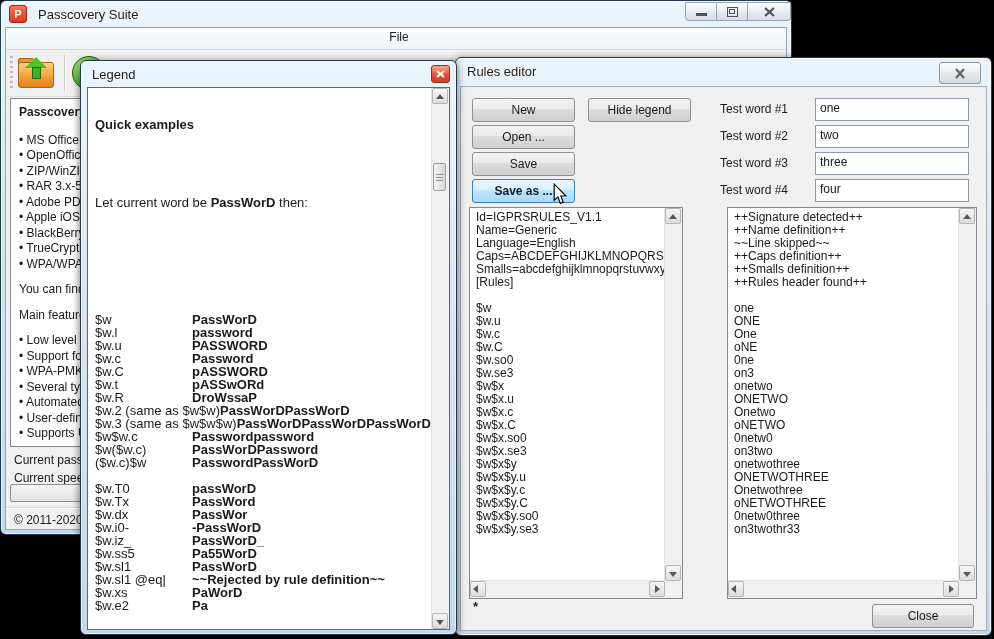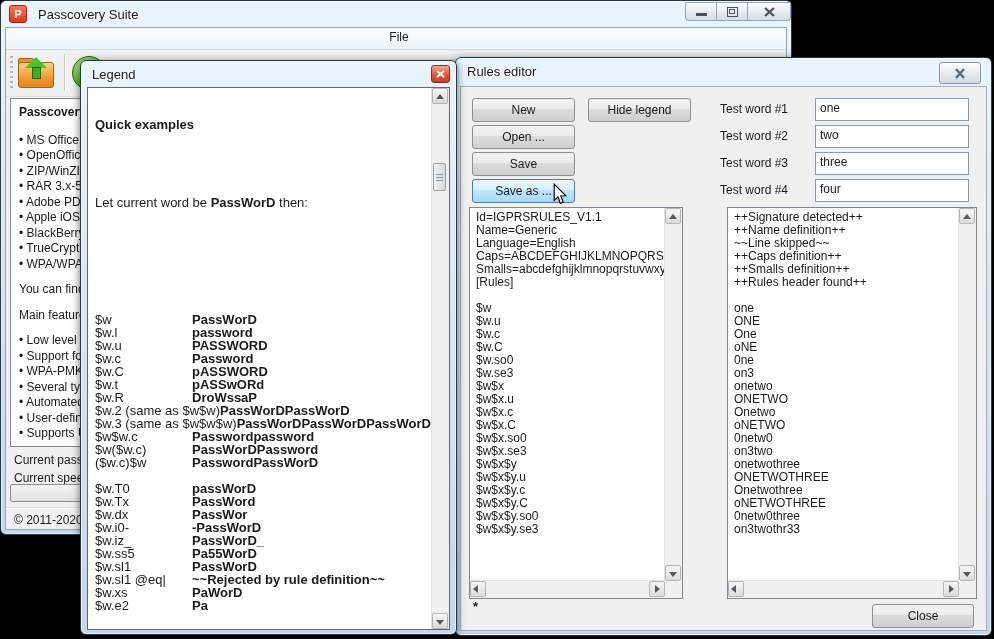--- a/index.html
+++ b/index.html
@@ -9,21 +9,21 @@
   .win{position:absolute;border:1px solid #24384d;border-radius:6px;
        background:linear-gradient(180deg,#eaf4fc 0%,#d8e7f5 40%,#c3d8ec 100%);
        box-shadow:inset 0 0 0 1px rgba(255,255,255,.65), 0 2px 8px rgba(0,0,0,.6);}
   .titlebar{position:absolute;left:0;top:0;right:0;height:26px;display:flex;align-items:center;}
   .title-text{font-size:13px;padding-left:11px;text-shadow:0 0 3px #fff;}
   
   .btn{position:absolute;display:flex;align-items:center;justify-content:center;
        font-size:12px;border:1px solid #8e8f8f;border-radius:3px;cursor:default;
        background:linear-gradient(180deg,#f3f3f3 0%,#ebebeb 45%,#dddddd 46%,#cfcfcf 100%);}
   .btn.hover{border-color:#3c7fb1;
-       background:linear-gradient(180deg,#eaf6fd 0%,#d9f0fc 45%,#bee6fd 46%,#a7d9f5 100%);}
+       background:linear-gradient(180deg,#eaf6fd 0%,#d9f0fc 45%,#bee6fd 46%,#a7d9f5 100%);font-weight:bold;}
   
   .sb-v{position:absolute;background:#f0f0f0;border-left:1px solid #e3e3e3;}
   .sb-h{position:absolute;background:#f0f0f0;border-top:1px solid #e3e3e3;}
   .sb-btn{position:absolute;width:16px;height:16px;background:linear-gradient(180deg,#f6f6f6,#dcdcdc);
           border:1px solid #b5b5b5;border-radius:2px;box-sizing:border-box;}
   .tri{position:absolute;width:0;height:0;border:4px solid transparent;}
   .tri.up{left:3px;top:5px;border-bottom:5px solid #55595e;border-top:none;}
   .tri.down{left:3px;top:6px;border-top:5px solid #55595e;border-bottom:none;}
   .tri.left{left:2px;top:3px;border-right:5px solid #55595e;border-left:none;}
   .tri.right{left:5px;top:3px;border-left:5px solid #55595e;border-right:none;}

